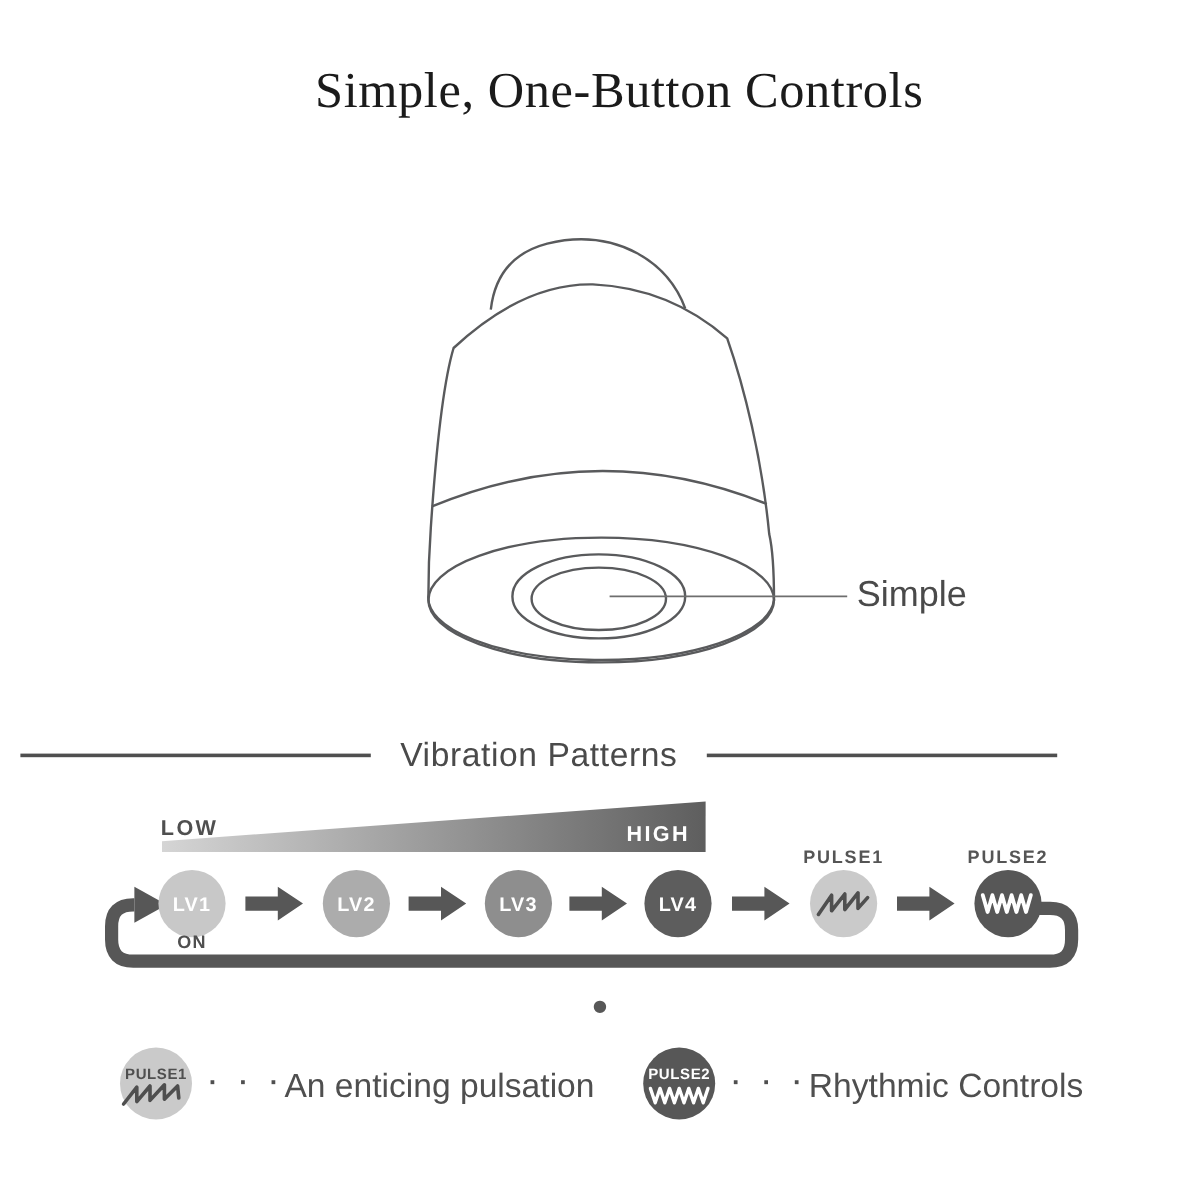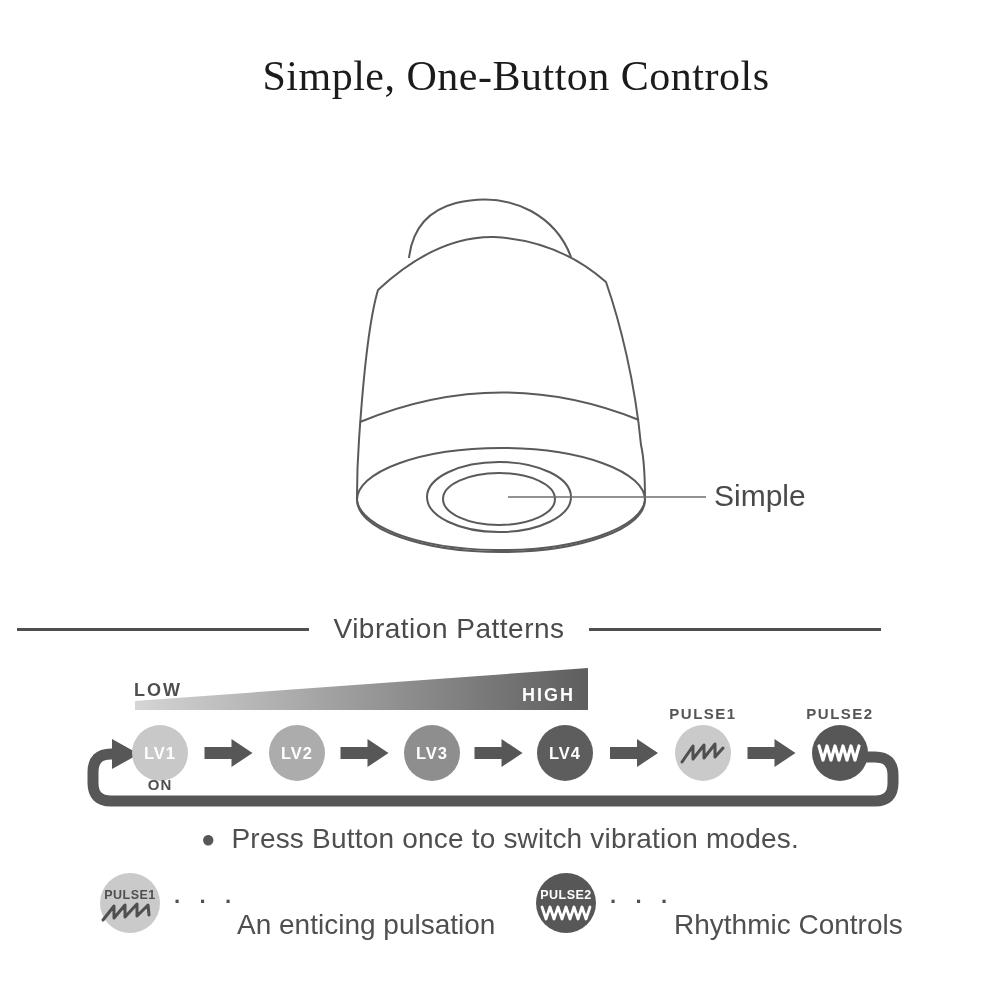--- a/index.html
+++ b/index.html
@@ -23,21 +23,21 @@
   .note-bullet{font-size:24px;color:#575757;line-height:34px;}
   .note-text{font-size:28px;color:#4f4f4f;line-height:34px;letter-spacing:0.2px;white-space:nowrap;}
   .legend-badge{position:absolute;width:66px;height:66px;}
   .badge1{left:97px;top:870px;}
   .badge2{left:533px;top:870px;}
   .legend-badge text{font-family:"Liberation Sans","DejaVu Sans",sans-serif;}
   .legend-dots{position:absolute;font-size:22px;font-weight:bold;color:#4f4f4f;
         letter-spacing:5px;word-spacing:2px;line-height:26px;top:889px;white-space:nowrap;}
   .dots1{left:174px;}
   .dots2{left:610px;}
-  .legend-text{position:absolute;font-size:28px;color:#4f4f4f;line-height:34px;top:908px;white-space:nowrap;}
+  .legend-text{position:absolute;font-size:28px;color:#4f4f4f;line-height:34px;top:888px;white-space:nowrap;}
   .ltext1{left:237px;}
   .ltext2{left:674px;}
 </style>
 </head>
 <body>
 
 <div id="page">
 
   <div class="title-line t1">Simple, One-Button Controls</div>
 
@@ -99,21 +99,20 @@
 
     <path fill="#575757" d="M 204.5 747 L 231.5 747 L 231.5 739 L 252.5 753 L 231.5 767 L 231.5 759 L 204.5 759 Z"></path>
     <path fill="#575757" d="M 340.5 747 L 367.5 747 L 367.5 739 L 388.5 753 L 367.5 767 L 367.5 759 L 340.5 759 Z"></path>
     <path fill="#575757" d="M 474.5 747 L 501.5 747 L 501.5 739 L 522.5 753 L 501.5 767 L 501.5 759 L 474.5 759 Z"></path>
     <path fill="#575757" d="M 610 747 L 637 747 L 637 739 L 658 753 L 637 767 L 637 759 L 610 759 Z"></path>
     <path fill="#575757" d="M 747.5 747 L 774.5 747 L 774.5 739 L 795.5 753 L 774.5 767 L 774.5 759 L 747.5 759 Z"></path>
   </svg>
 
   <div class="note-row">
     <span class="note-bullet">●</span>
-    <span class="note-text">Press Button once to switch vibration modes.</span>
   </div>
 
   <svg class="legend-badge badge1" viewBox="-33 -33 66 66">
     <circle cx="0" cy="0" r="30" fill="#cacaca"></circle>
     <text x="0" y="-4" text-anchor="middle" font-size="12.5" font-weight="bold" fill="#4f4f4f" letter-spacing="0.5">PULSE1</text>
     <path d="M -27 17 L -16 3 L -16 15 L -5 2 L -5 14 L 7 1 L 7 13 L 18 2 L 19 12" fill="none" stroke="#4f4f4f" stroke-width="3" stroke-linejoin="round" stroke-linecap="round"></path>
   </svg>
   <span class="legend-dots dots1">· · ·</span>
   <span class="legend-text ltext1">An enticing pulsation</span>
 

